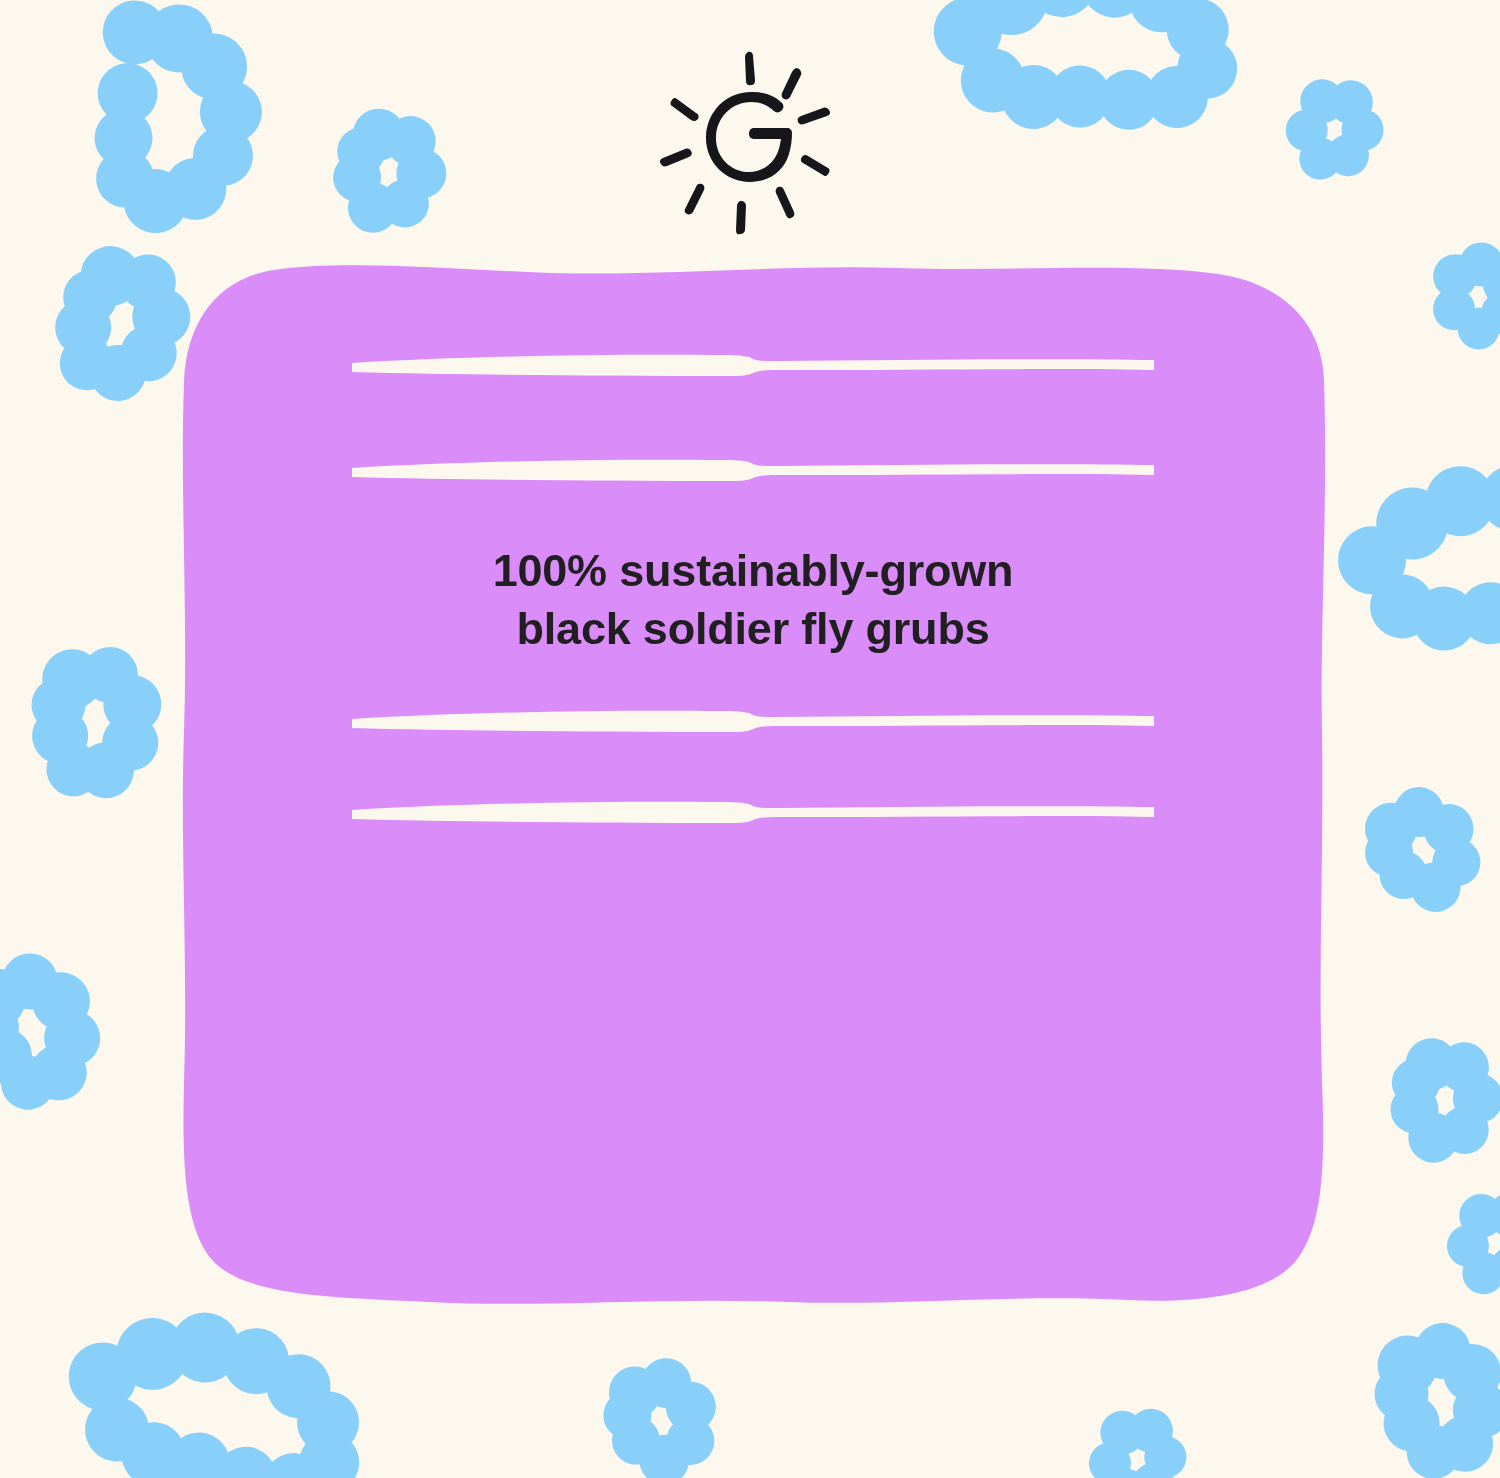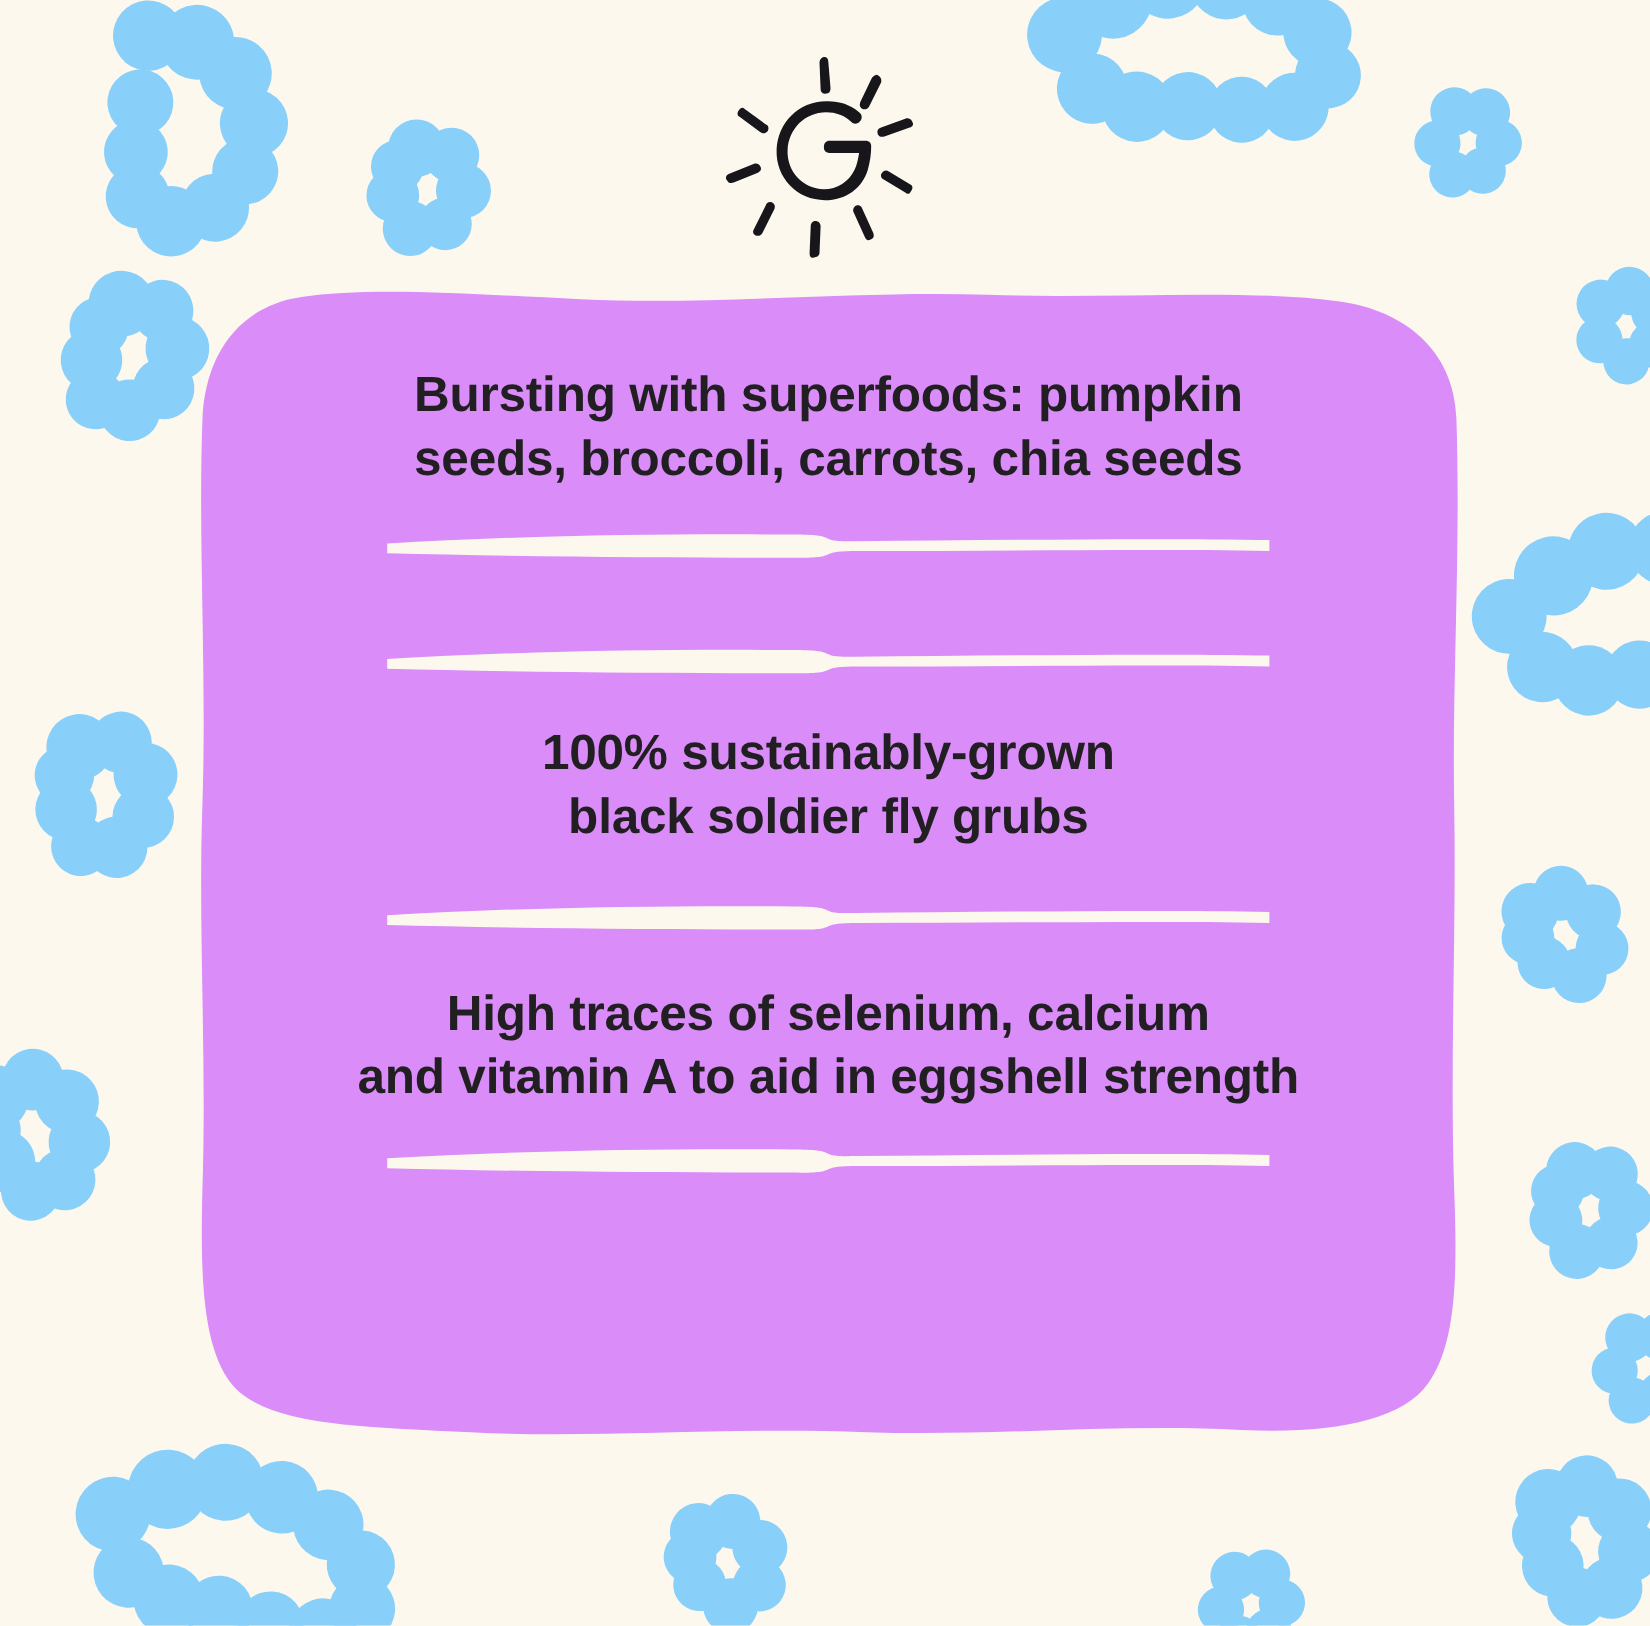--- a/index.html
+++ b/index.html
@@ -51,21 +51,21 @@
     text-align:center;
     color:#211f22;
     font-size:45px;
     font-weight:700;
     line-height:1.28;
     letter-spacing:-0.2px;
     white-space:pre-line;
   }
   .f1{ margin-top:16px; }
   .f2{ margin-top:12px; }
-  .f3{ }
+  .f3{ margin-top:18px; }
   .f4{ margin-top:14px; }
   .f5{ margin-top:10px; }
 
   .divider{
     width:810px; height:34px;
     margin:26px 0 24px 0;
     flex:none;
   }
   .divider.d1{ margin:34px 0 30px 0; }
   .divider.d2{ margin:42px 0 36px 0; }
@@ -204,44 +204,40 @@
         C 480 1035 360 1046 250 1040
         C 150 1035 70 1034 36 1000
         C 6 968 4 900 6 820
         C 10 700 2 580 6 470
         C 10 350 2 230 6 120
         C 8 60 40 16 96 8 Z"></path>
     </svg>
 
     <div id="panel-content">
 
-      <div class="feature f1">Bursting with superfoods: pumpkin
-seeds, broccoli, carrots, chia seeds</div>
 
       <svg class="divider d1" viewBox="0 0 810 34" preserveAspectRatio="none" aria-hidden="true">
         <path fill="#FDF8EE" d="M4 15 C 120 8, 260 6, 372 7 C 420 7, 390 14, 430 13 C 560 12, 700 10, 806 12
           L 806 22 C 700 20, 560 22, 432 22 C 390 22, 420 29, 372 28 C 260 28, 120 27, 4 24 Z"></path>
       </svg>
 
 
       <svg class="divider d2" viewBox="0 0 810 34" preserveAspectRatio="none" aria-hidden="true">
         <path fill="#FDF8EE" d="M4 14 C 120 7, 260 5, 372 6 C 420 6, 390 13, 430 12 C 560 11, 700 9, 806 11
           L 806 21 C 700 19, 560 21, 432 21 C 390 21, 420 28, 372 27 C 260 27, 120 26, 4 23 Z"></path>
       </svg>
 
       <div class="feature f3">100% sustainably-grown
 black soldier fly grubs</div>
 
       <svg class="divider d3" viewBox="0 0 810 34" preserveAspectRatio="none" aria-hidden="true">
         <path fill="#FDF8EE" d="M4 16 C 120 9, 260 7, 372 8 C 420 8, 390 15, 430 14 C 560 13, 700 11, 806 13
           L 806 23 C 700 21, 560 23, 432 23 C 390 23, 420 30, 372 29 C 260 29, 120 28, 4 25 Z"></path>
       </svg>
 
-      <div class="feature f4">High traces of selenium, calcium
-and vitamin A to aid in eggshell strength</div>
 
       <svg class="divider d4" viewBox="0 0 810 34" preserveAspectRatio="none" aria-hidden="true">
         <path fill="#FDF8EE" d="M4 15 C 120 8, 260 6, 372 7 C 420 7, 390 14, 430 13 C 560 12, 700 10, 806 12
           L 806 22 C 700 20, 560 22, 432 22 C 390 22, 420 29, 372 28 C 260 28, 120 27, 4 24 Z"></path>
       </svg>
 
 
     </div>
   </div>
 

